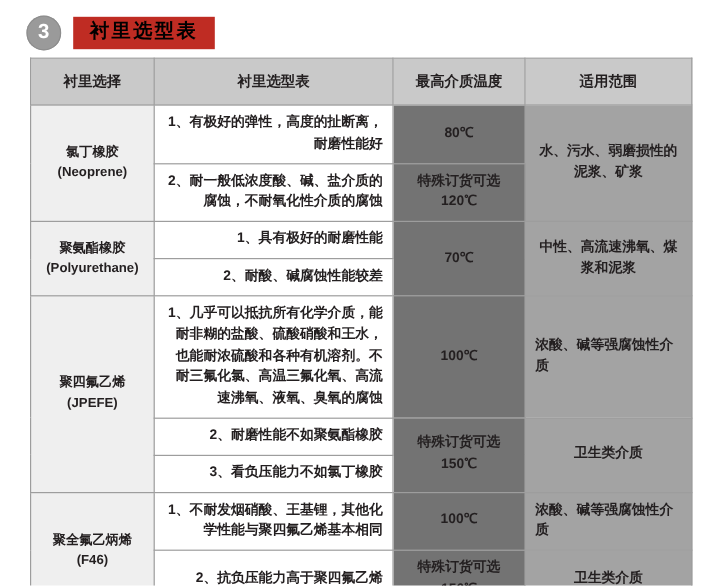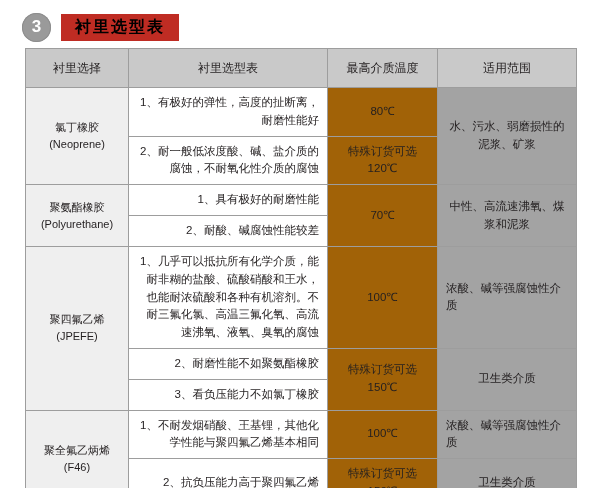--- a/index.html
+++ b/index.html
@@ -69,21 +69,21 @@
     width: 551px;
     table-layout: fixed;
     font-size: 11.5px;
     color: #231f20;
   }
   table.spec td, table.spec th {
     border: 1px solid #9d9d9d;
     padding: 6px 8px;
     vertical-align: middle;
     line-height: 1.55;
-    font-weight: normal;
+    font-weight: bold;
   }
   thead th {
     background: #c9c9c9;
     font-weight: bold;
     text-align: center;
     font-size: 12px;
     height: 26px;
     padding: 4px 6px;
   }
   col.c1 { width: 103px; }
@@ -97,21 +97,21 @@
     background: #efefef;
     font-size: 11px;
     line-height: 1.6;
   }
   td.perf {
     text-align: right;
     background: #ffffff;
   }
   td.temp {
     text-align: center;
-    background: #a16207;
+    background: #737373;
   }
   td.app {
     text-align: center;
     background: #a3a3a3;
     line-height: 1.6;
   }
   td.app.left {
     text-align: left;
     margin-top: 40px;
   }

